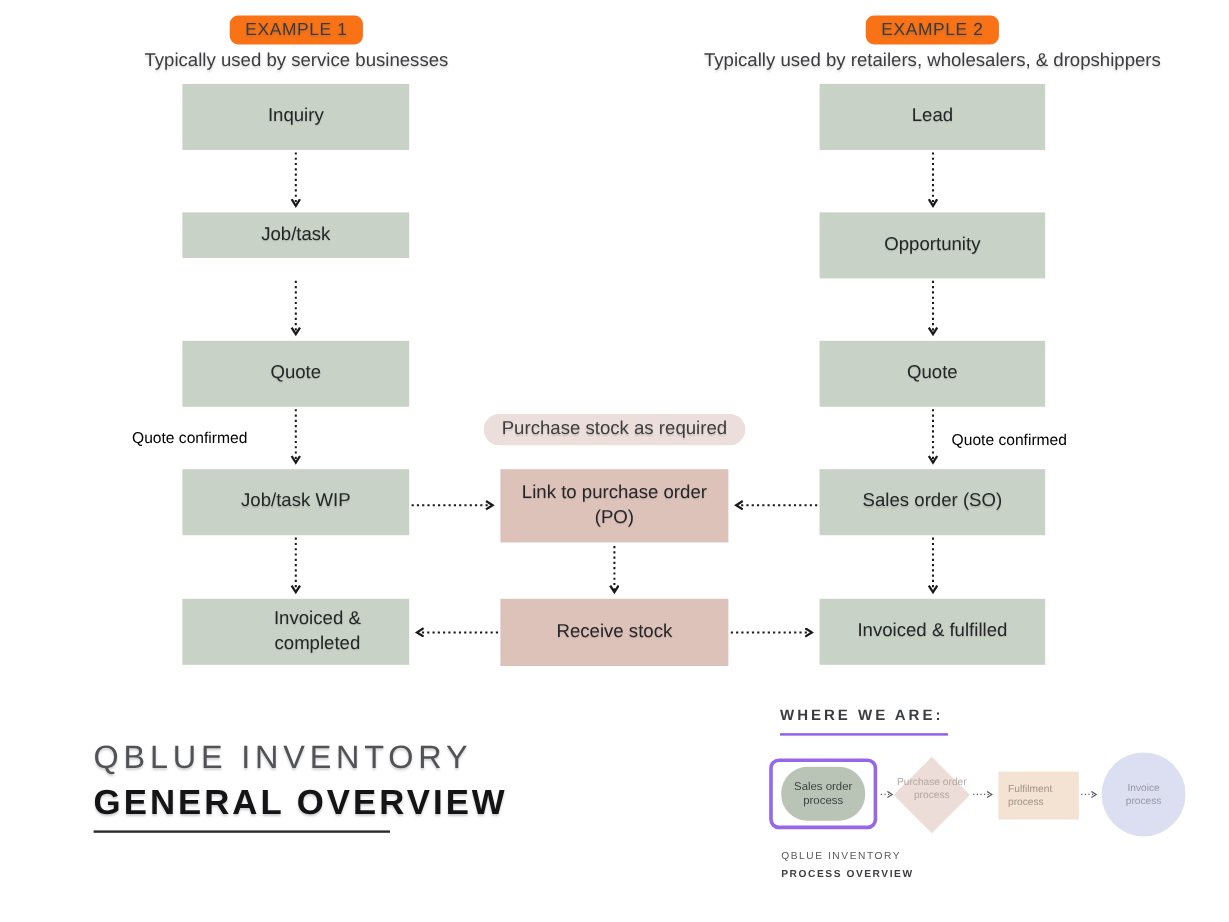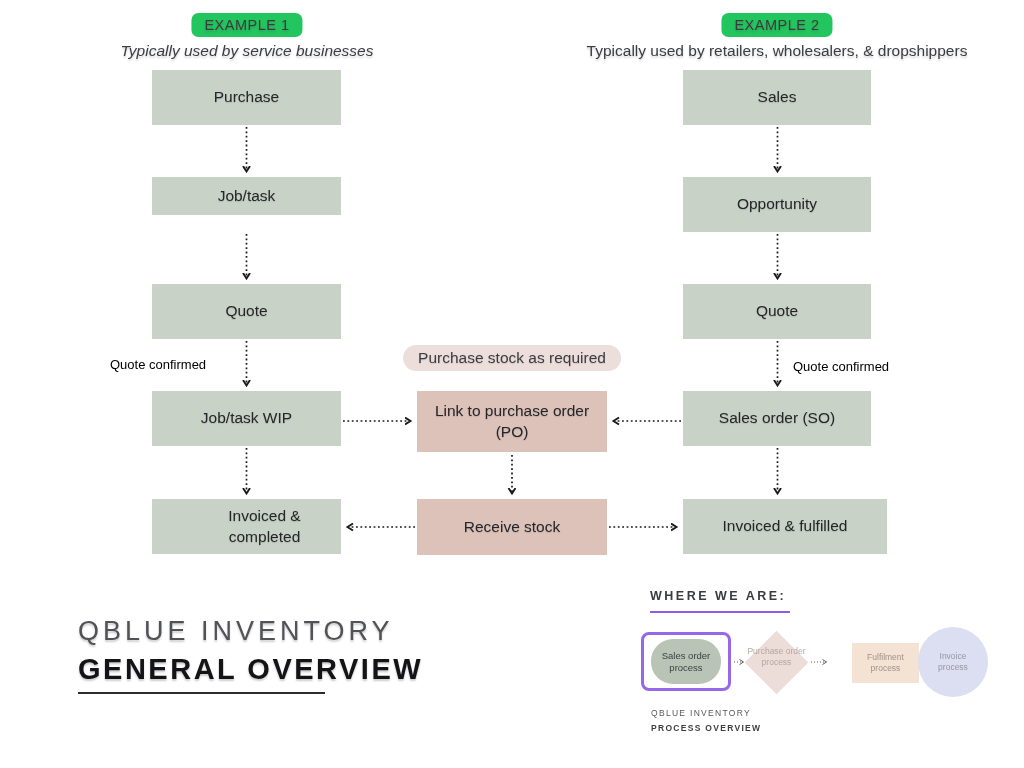--- a/index.html
+++ b/index.html
@@ -15,21 +15,21 @@
   }
   svg.arrows {
     position: absolute;
     left: 0; top: 0;
     width: 1024px; height: 768px;
     pointer-events: none;
   }
   .ex-badge {
     position: absolute;
     transform: translateX(-50%);
-    background: #22c55e;
+    background: #f97316;
     border-radius: 7px;
     padding: 4px 13px;
     font-size: 14.5px;
     letter-spacing: 0.5px;
     color: #3a3b3e;
     text-shadow: 0 2px 2px rgba(80,80,80,0.25);
     white-space: nowrap;
   }
   .subtitle {
     position: absolute;
@@ -117,25 +117,25 @@
     width: 45px; height: 45px;
     background: #ecddd8;
     transform: rotate(45deg);
   }
   .mini-diamond-label {
     position: absolute; left: 746px; top: 646px; width: 61px;
     text-align: center; font-size: 8.5px; line-height: 1.25;
     color: #b5a6a1;
   }
   .mini-rect {
-    position: absolute; left: 852px; top: 643px;
+    position: absolute; left: 832px; top: 643px;
     width: 67px; height: 40px;
     background: #f4e2d2;
     display: flex; align-items: center; justify-content: center;
-    text-align: center; font-size: 8.5px; line-height: 1.3;
+    font-size: 8.5px; line-height: 1.3;
     color: #9e938c; padding: 2px 8px;
   }
   .mini-circle {
     position: absolute; left: 918px; top: 627px;
     width: 70px; height: 70px; border-radius: 50%;
     background: #dcdef1;
     display: flex; align-items: center; justify-content: center;
     text-align: center; font-size: 8.5px; line-height: 1.3;
     color: #9698a2; padding: 2px 12px;
   }
@@ -180,35 +180,35 @@
     <line x1="681" y1="421" x2="614" y2="421" stroke="#1a1a1a" stroke-width="1.7" stroke-dasharray="1.8 2.6" marker-end="url(#head)"></line>
     <line x1="415" y1="527" x2="348" y2="527" stroke="#1a1a1a" stroke-width="1.7" stroke-dasharray="1.8 2.6" marker-end="url(#head)"></line>
     <line x1="609" y1="527" x2="676" y2="527" stroke="#1a1a1a" stroke-width="1.7" stroke-dasharray="1.8 2.6" marker-end="url(#head)"></line>
 
     <line x1="734" y1="662" x2="743" y2="662" stroke="#5a5a5a" stroke-width="1" stroke-dasharray="1 2" marker-end="url(#headSm)"></line>
     <line x1="811" y1="662" x2="826" y2="662" stroke="#5a5a5a" stroke-width="1" stroke-dasharray="1 2" marker-end="url(#headSm)"></line>
     <line x1="901" y1="662" x2="913" y2="662" stroke="#5a5a5a" stroke-width="1" stroke-dasharray="1 2" marker-end="url(#headSm)"></line>
   </svg>
 
   <div class="ex-badge" style="left:247px; top:13px;">EXAMPLE 1</div>
-  <div class="subtitle" style="left:247px; top:42px;font-style:italic;">Typically used by service businesses</div>
-  <div class="fbox green" style="left:152px; top:70px; width:189px; height:55px;">Purchase</div>
+  <div class="subtitle" style="left:247px; top:42px;">Typically used by service businesses</div>
+  <div class="fbox green" style="left:152px; top:70px; width:189px; height:55px;">Inquiry</div>
   <div class="fbox green" style="left:152px; top:177px; width:189px; height:38px;">Job/task</div>
   <div class="fbox green" style="left:152px; top:284px; width:189px; height:55px;">Quote</div>
   <div class="fbox green" style="left:152px; top:391px; width:189px; height:55px;">Job/task WIP</div>
   <div class="fbox green" style="left:152px; top:499px; width:189px; height:55px;padding-left:44px;">Invoiced &amp; completed</div>
   <div class="edge-label" style="left:110px; top:357px;">Quote confirmed</div>
 
   <div class="ex-badge" style="left:777px; top:13px;">EXAMPLE 2</div>
   <div class="subtitle" style="left:777px; top:42px;">Typically used by retailers, wholesalers, &amp; dropshippers</div>
-  <div class="fbox green" style="left:683px; top:70px; width:188px; height:55px;">Sales</div>
+  <div class="fbox green" style="left:683px; top:70px; width:188px; height:55px;">Lead</div>
   <div class="fbox green" style="left:683px; top:177px; width:188px; height:55px;">Opportunity</div>
   <div class="fbox green" style="left:683px; top:284px; width:188px; height:55px;">Quote</div>
   <div class="fbox green" style="left:683px; top:391px; width:188px; height:55px;">Sales order (SO)</div>
-  <div class="fbox green" style="left:683px; top:499px; width:204px; height:55px;">Invoiced &amp; fulfilled</div>
+  <div class="fbox green" style="left:683px; top:499px; width:188px; height:55px;">Invoiced &amp; fulfilled</div>
   <div class="edge-label" style="left:793px; top:359px;">Quote confirmed</div>
 
   <div class="purchase-badge" style="left:512px; top:345px;border-radius:13px;">Purchase stock as required</div>
   <div class="fbox rose" style="left:417px; top:499px; width:190px; height:56px;">Receive stock</div>
   <div class="fbox rose" style="left:417px; top:391px; width:190px; height:61px;">Link to purchase order (PO)</div>
 
   <div class="title-block">
     <div class="title-l1">QBLUE INVENTORY</div>
     <div class="title-l3">GENERAL OVERVIEW</div>
     <div class="title-underline"></div>

